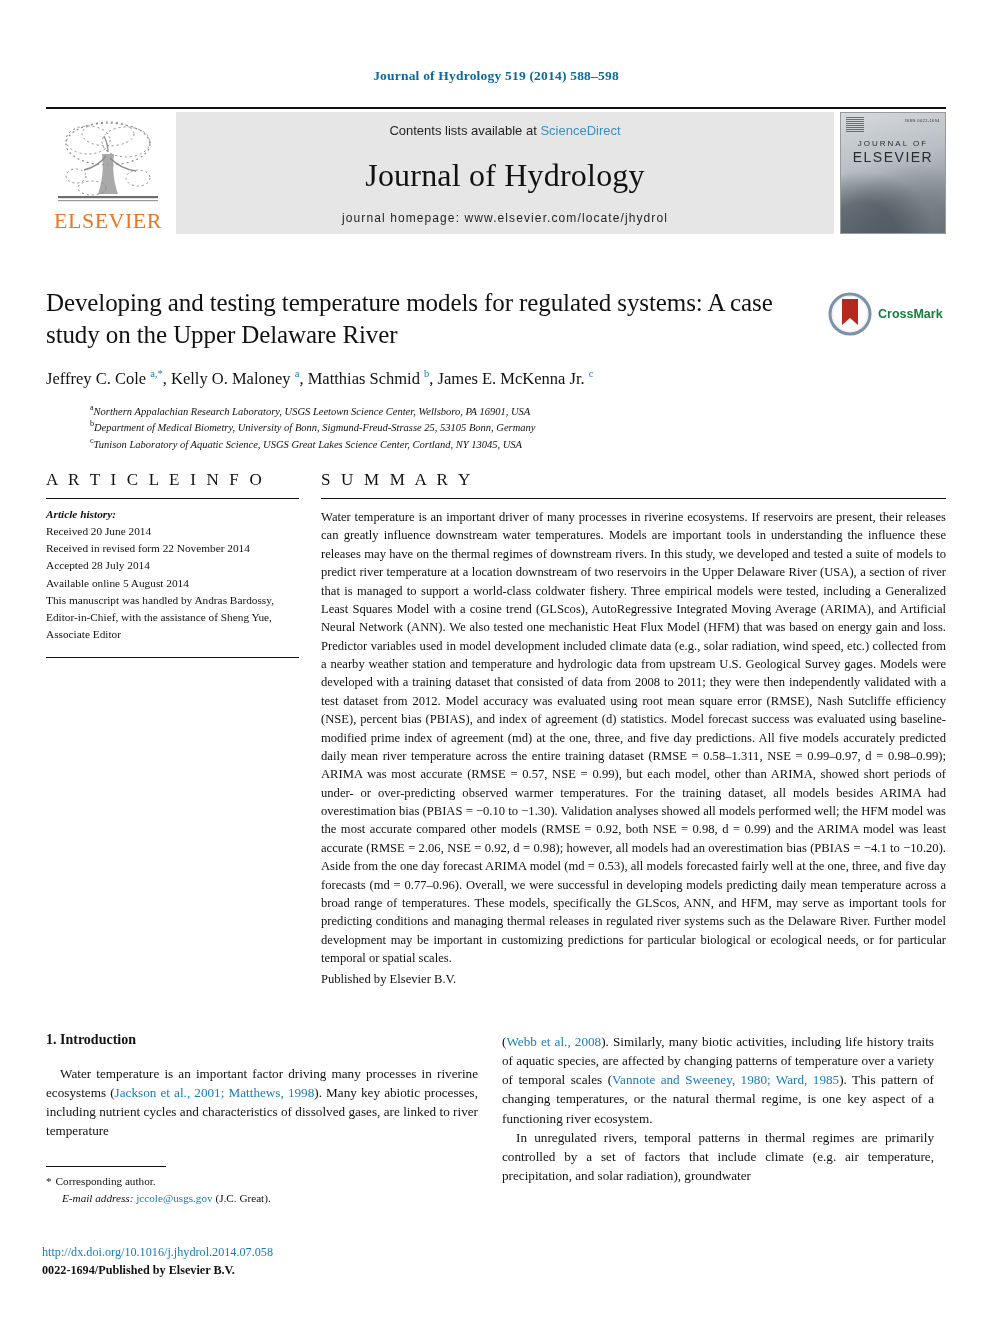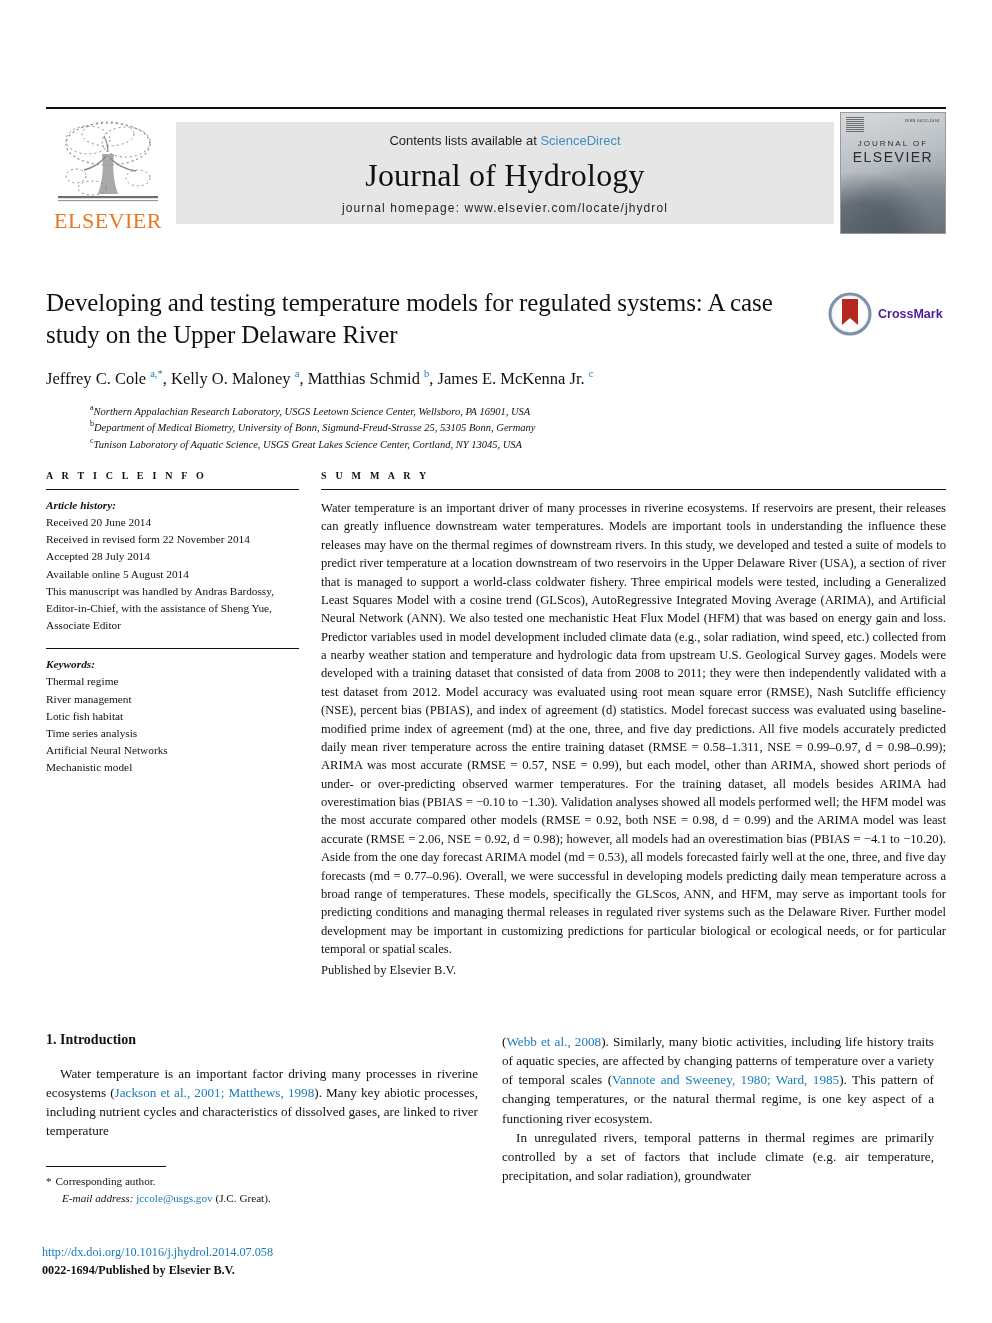--- a/index.html
+++ b/index.html
@@ -63,21 +63,21 @@
     font-family: "Liberation Serif", serif;
     font-size: 22px;
     letter-spacing: .5px;
     color: #E87722;
     line-height: 1;
     margin-top: 0;
   }
   .masthead-center {
     flex: 1 1 auto;
     background: #e6e6e6;
-    margin: 10px 6px;
+    margin: 0 6px;
     display: flex;
     flex-direction: column;
     align-items: center;
     justify-content: space-between;
     padding: 11px 0 9px 0;
   }
   .contents-line {
     font-family: "Liberation Sans", sans-serif;
     font-size: 13px;
     color: #231f20;
@@ -161,31 +161,31 @@
   .affil sup { font-style: normal; font-size: 8px; }
 
   .crossmark {
     position: absolute; top: 292px; left: 828px;
     display: flex; align-items: center; gap: 6px;
   }
   .crossmark-label {
     font-family: "Liberation Sans", sans-serif;
     font-size: 12.5px;
     font-weight: bold;
-    color: #4c1d95;
+    color: #15803d;
   }
 
   
   .info-summary { position: absolute; top: 470px; left: 46px; width: 900px; display: flex; }
   .col-info { flex: 0 0 253px; }
   .col-summary { flex: 1 1 auto; margin-left: 22px; }
   .sect-head {
     font-family: "Liberation Serif", serif;
-    font-size: 10px;
-    font-weight: bold;
+    font-size: 17px;
+    font-weight: normal;
     letter-spacing: 3.2px;
     color: #111;
   }
   .rule { border-top: 1.6px solid #111; margin-top: 8px; }
   .rule-thin { border-top: 1px solid #111; margin-top: 14px; }
   .info-body {
     margin-top: 7px;
     font-family: "Liberation Serif", serif;
     font-size: 11.3px;
     line-height: 1.52;
@@ -260,20 +260,21 @@
     font-weight: bold;
     color: #111;
     line-height: 1.45;
   }
 </style>
 </head>
 <body>
 
 <div class="page">
 
+  <div class="running-head">Journal of Hydrology 519 (2014) 588–598</div>
 
   <div class="masthead">
     <div class="masthead-inner">
 
       <div class="elsevier-logo">
         <svg class="tree-svg" width="112" height="92" viewBox="0 0 112 92">
           <g fill="#6e6e6e">
             <ellipse cx="56" cy="26" rx="42" ry="21" fill="none" stroke="#8a8a8a" stroke-width="1.2" stroke-dasharray="2 3"></ellipse>
             <ellipse cx="36" cy="22" rx="22" ry="14" fill="none" stroke="#8a8a8a" stroke-width="1" stroke-dasharray="2 3"></ellipse>
             <ellipse cx="74" cy="24" rx="24" ry="15" fill="none" stroke="#8a8a8a" stroke-width="1" stroke-dasharray="2 3"></ellipse>
@@ -346,29 +347,20 @@
       <div class="rule"></div>
       <div class="info-body">
         <div class="ital">Article history:</div>
         <div>Received 20 June 2014</div>
         <div>Received in revised form 22 November 2014</div>
         <div>Accepted 28 July 2014</div>
         <div>Available online 5 August 2014</div>
         <div>This manuscript was handled by Andras Bardossy, Editor-in-Chief, with the assistance of Sheng Yue, Associate Editor</div>
       </div>
       <div class="rule-thin"></div>
-      <div class="info-body">
-        <div class="kw-head">Keywords:</div>
-        <div>Thermal regime</div>
-        <div>River management</div>
-        <div>Lotic fish habitat</div>
-        <div>Time series analysis</div>
-        <div>Artificial Neural Networks</div>
-        <div>Mechanistic model</div>
-      </div>
     </div>
 
     <div class="col-summary">
       <div class="sect-head">S U M M A R Y</div>
       <div class="rule"></div>
       <div class="abstract">
         <span>Water temperature is an important driver of many processes in riverine ecosystems. If reservoirs are present, their releases can greatly influence downstream water temperatures. Models are important tools in understanding the influence these releases may have on the thermal regimes of downstream rivers. In this study, we developed and tested a suite of models to predict river temperature at a location downstream of two reservoirs in the Upper Delaware River (USA), a section of river that is managed to support a world-class coldwater fishery. Three empirical models were tested, including a Generalized Least Squares Model with a cosine trend (GLScos), AutoRegressive Integrated Moving Average (ARIMA), and Artificial Neural Network (ANN). We also tested one mechanistic Heat Flux Model (HFM) that was based on energy gain and loss. Predictor variables used in model development included climate data (e.g., solar radiation, wind speed, etc.) collected from a nearby weather station and temperature and hydrologic data from upstream U.S. Geological Survey gages. Models were developed with a training dataset that consisted of data from 2008 to 2011; they were then independently validated with a test dataset from 2012. Model accuracy was evaluated using root mean square error (RMSE), Nash Sutcliffe efficiency (NSE), percent bias (PBIAS), and index of agreement (d) statistics. Model forecast success was evaluated using baseline-modified prime index of agreement (md) at the one, three, and five day predictions. All five models accurately predicted daily mean river temperature across the entire training dataset (RMSE = 0.58–1.311, NSE = 0.99–0.97, d = 0.98–0.99); ARIMA was most accurate (RMSE = 0.57, NSE = 0.99), but each model, other than ARIMA, showed short periods of under- or over-predicting observed warmer temperatures. For the training dataset, all models besides ARIMA had overestimation bias (PBIAS = −0.10 to −1.30). Validation analyses showed all models performed well; the HFM model was the most accurate compared other models (RMSE = 0.92, both NSE = 0.98, d = 0.99) and the ARIMA model was least accurate (RMSE = 2.06, NSE = 0.92, d = 0.98); however, all models had an overestimation bias (PBIAS = −4.1 to −10.20). Aside from the one day forecast ARIMA model (md = 0.53), all models forecasted fairly well at the one, three, and five day forecasts (md = 0.77–0.96). Overall, we were successful in developing models predicting daily mean temperature across a broad range of temperatures. These models, specifically the GLScos, ANN, and HFM, may serve as important tools for predicting conditions and managing thermal releases in regulated river systems such as the Delaware River. Further model development may be important in customizing predictions for particular biological or ecological needs, or for particular temporal or spatial scales.</span>
         <span class="pub">Published by Elsevier B.V.</span>
       </div>
     </div>

